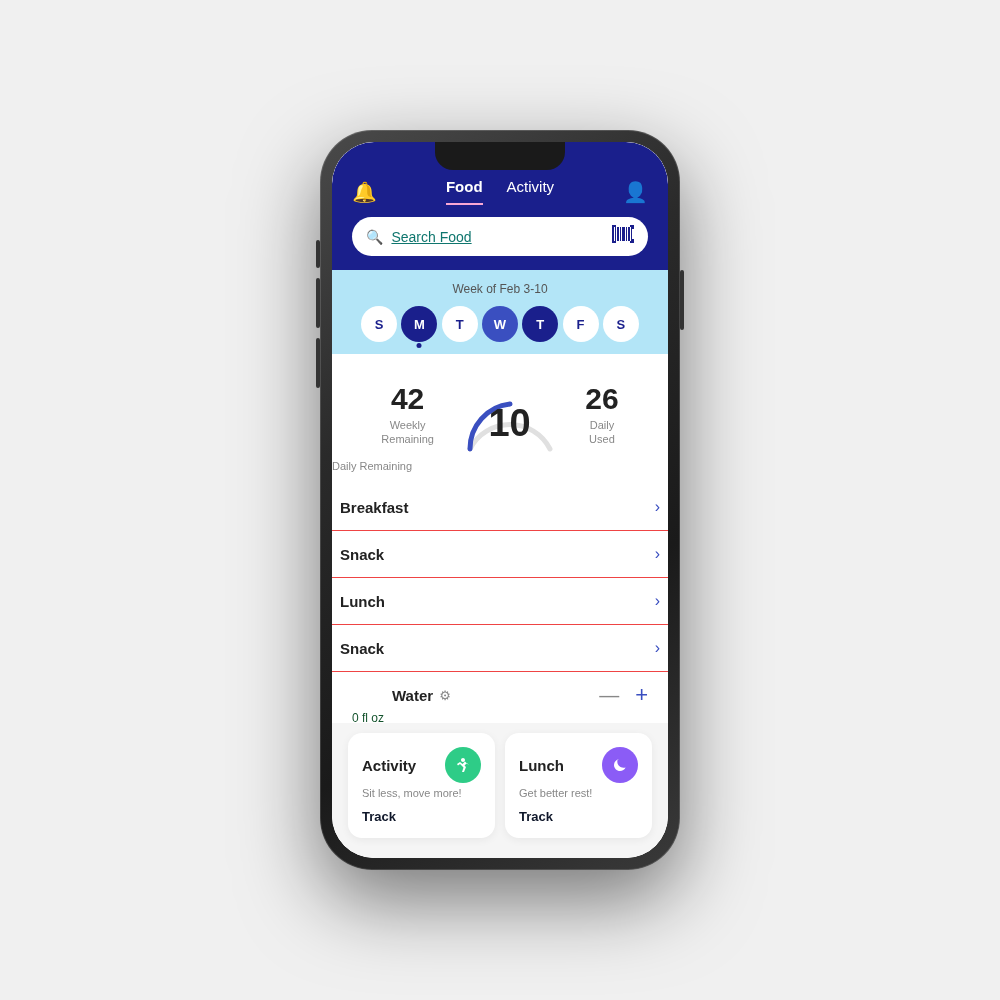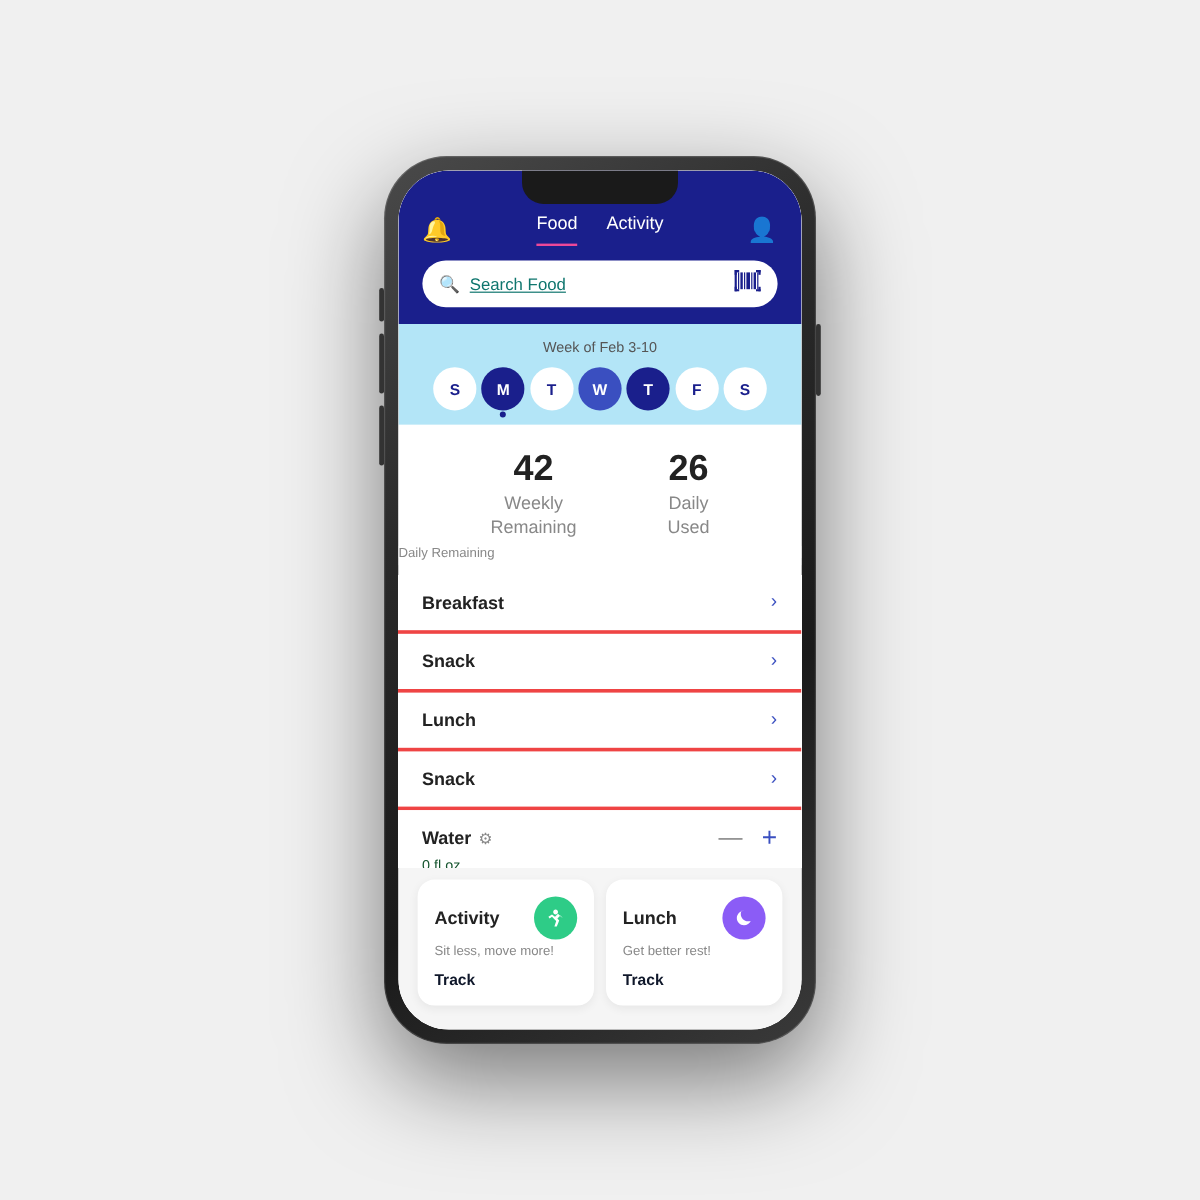--- a/index.html
+++ b/index.html
@@ -82,22 +82,22 @@
     .tab {
       color: white;
       font-size: 15px;
       font-weight: 500;
       padding-bottom: 8px;
       cursor: pointer;
       position: relative;
     }
 
     .tab.active {
-      font-weight: 400;
-      border-bottom: 2px solid #ec4899;
+      font-weight: 700;
+      border-bottom: 2px solid #f9a8d4;
     }
 
     .search-bar {
       background: white;
       border-radius: 20px;
       display: flex;
       align-items: center;
       padding: 8px 14px;
       margin-bottom: 14px;
       gap: 8px;
@@ -194,21 +194,21 @@
       text-align: center;
     }
 
     .stat-number {
       font-size: 30px;
       font-weight: 700;
       color: #222;
     }
 
     .stat-label {
-      font-size: 15px;
+      font-size: 11px;
       color: #888;
       margin-top: 2px;
       line-height: 1.3;
     }
 
     .gauge-container {
       position: relative;
       width: 110px;
       height: 80px;
     }
@@ -228,22 +228,22 @@
     .meal-list {
       flex: 1;
       overflow-y: auto;
       background: white;
     }
 
     .meal-item {
       display: flex;
       align-items: center;
       justify-content: space-between;
-      padding: 14px 20px;
-      border-bottom: 3px solid #ef4444;
+      padding: 14px 8px;
+      border-bottom: 1px solid #ef4444;
     }
 
     .meal-name {
       font-size: 15px;
       font-weight: 600;
       color: #222;
     }
 
     .chevron-right {
       color: #3a4fc0;
@@ -266,20 +266,21 @@
     .water-label-row {
       display: flex;
       align-items: center;
       gap: 6px;
     }
 
     .water-title {
       font-size: 15px;
       font-weight: 600;
       color: #222;
+      margin-left: 40px;
     }
 
     .gear-icon {
       color: #888;
       font-size: 13px;
     }
 
     .water-controls {
       display: flex;
       gap: 16px;
@@ -492,20 +493,29 @@
           </div>
         </div>
       </div>
 
       <div class="points-section">
         <div class="stat-left">
           <div class="stat-number">42</div>
           <div class="stat-label">Weekly<br>Remaining</div>
         </div>
 
+        <div class="gauge-container">
+          <svg class="gauge-svg" width="110" height="80" viewBox="0 0 110 80">
+
+            <path d="M 15 75 A 45 45 0 0 1 95 75" fill="none" stroke="#e0e0e0" stroke-width="5" stroke-linecap="round"></path>
+
+            <path d="M 15 75 A 45 45 0 0 1 55 30" fill="none" stroke="#3a4fc0" stroke-width="5" stroke-linecap="round"></path>
+          </svg>
+          <div class="gauge-number">10</div>
+        </div>
 
         <div class="stat-right">
           <div class="stat-number">26</div>
           <div class="stat-label">Daily<br>Used</div>
         </div>
       </div>
 
       <div style="text-align:left; margin-top:-10px; margin-bottom: 8px; font-size:11px; color:#888; flex-shrink:0; background:white; padding-bottom:4px;">
         <span>Daily
 Remaining</span>

